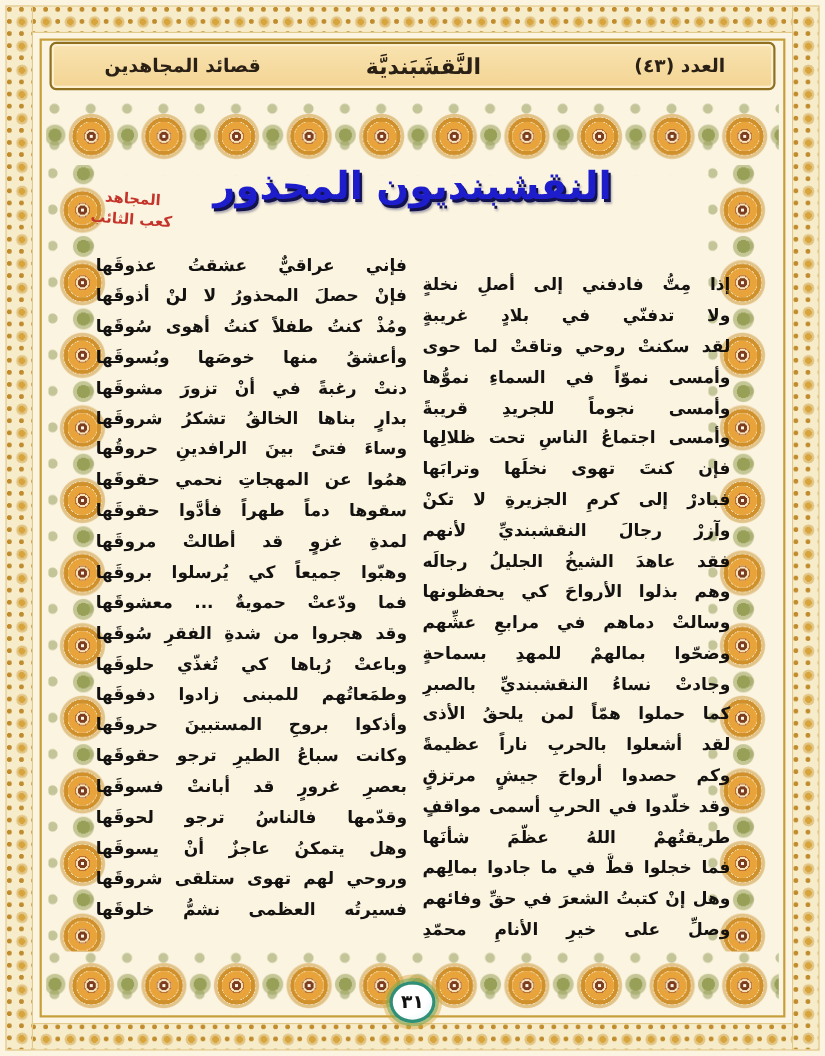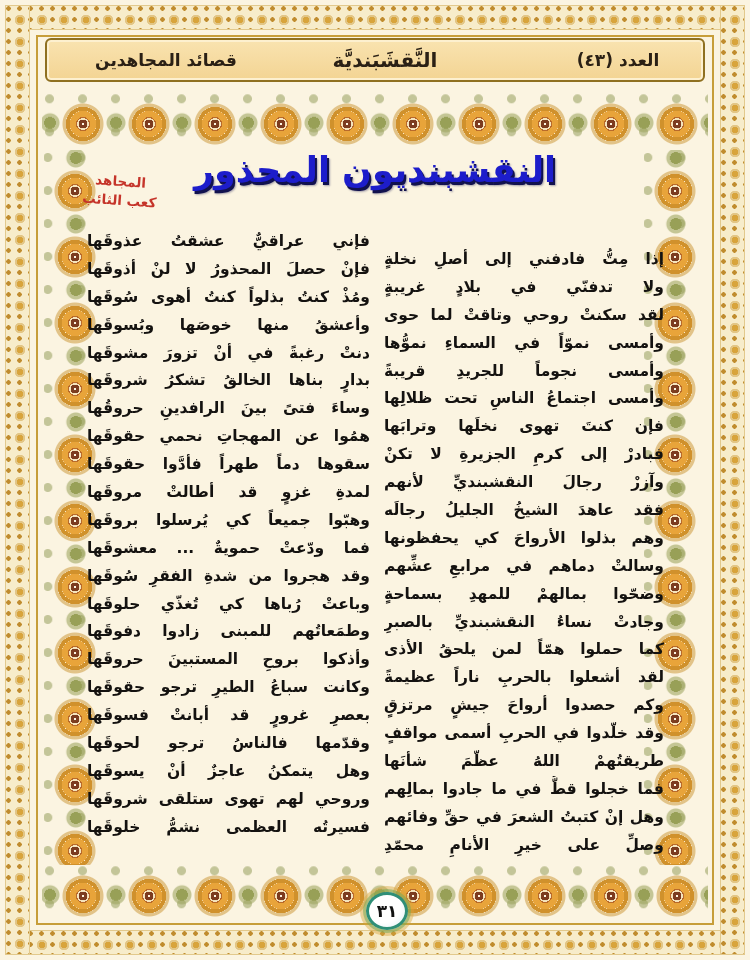--- a/index.html
+++ b/index.html
@@ -120,21 +120,21 @@
   
   .page-badge {
     position:absolute; z-index:5;
     left:50%; top:892px; transform:translateX(-50%);
     width:42px; height:38px;
     background:radial-gradient(circle at 40% 35%, #ffffff 0 55%, #dfeef2 100%);
     border:3px solid #2f8f77;
     border-radius:50%;
     box-shadow:0 0 0 3px rgba(120,170,90,.55), 0 0 0 6px rgba(214,166,62,.45);
     display:flex; align-items:center; justify-content:center;
-    font-size:17px; font-weight:bold; color:#111;margin-left:12px;
+    font-size:17px; font-weight:bold; color:#111;
   }
 </style>
 </head>
 <body>
 
 <div class="edge edge-top"></div>
 <div class="edge edge-bottom"></div>
 <div class="edge edge-left"></div>
 <div class="edge edge-right"></div>
 <div class="gold-rule"></div>
@@ -177,21 +177,21 @@
     <div class="poem-line">وقد خلّدوا في الحربِ أسمى مواقفٍ</div>
     <div class="poem-line">طريقتُهمْ اللهُ عظّمَ شأنَها</div>
     <div class="poem-line">فما خجلوا قطُّ في ما جادوا بمالِهم</div>
     <div class="poem-line">وهل إنْ كتبتُ الشعرَ في حقِّ وفائهم</div>
     <div class="poem-line">وصلِّ على خيرِ الأنامِ محمّدِ</div>
   </div>
 
 <div class="poem-col poem-col-left">
     <div class="poem-line">فإني عراقيٌّ عشقتُ عذوقَها</div>
     <div class="poem-line">فإنْ حصلَ المحذورُ لا لنْ أذوقَها</div>
-    <div class="poem-line">ومُذْ كنتُ بذلواً كنتُ أهوى سُوقَها</div>
+    <div class="poem-line">ومُذْ كنتُ طفلاً كنتُ أهوى سُوقَها</div>
     <div class="poem-line">وأعشقُ منها خوصَها وبُسوقَها</div>
     <div class="poem-line">دنتْ رغبةً في أنْ تزورَ مشوقَها</div>
     <div class="poem-line">بدارٍ بناها الخالقُ تشكرُ شروقَها</div>
     <div class="poem-line">وساءَ فتىً بينَ الرافدينِ حروقُها</div>
     <div class="poem-line">همُوا عن المهجاتِ نحمي حقوقَها</div>
     <div class="poem-line">سقوها دماً طهراً فأدَّوا حقوقَها</div>
     <div class="poem-line">لمدةِ غزوٍ قد أطالتْ مروقَها</div>
     <div class="poem-line">وهبّوا جميعاً كي يُرسلوا بروقَها</div>
     <div class="poem-line">فما ودّعتْ حمويةٌ ... معشوقَها</div>
     <div class="poem-line">وقد هجروا من شدةِ الفقرِ سُوقَها</div>

